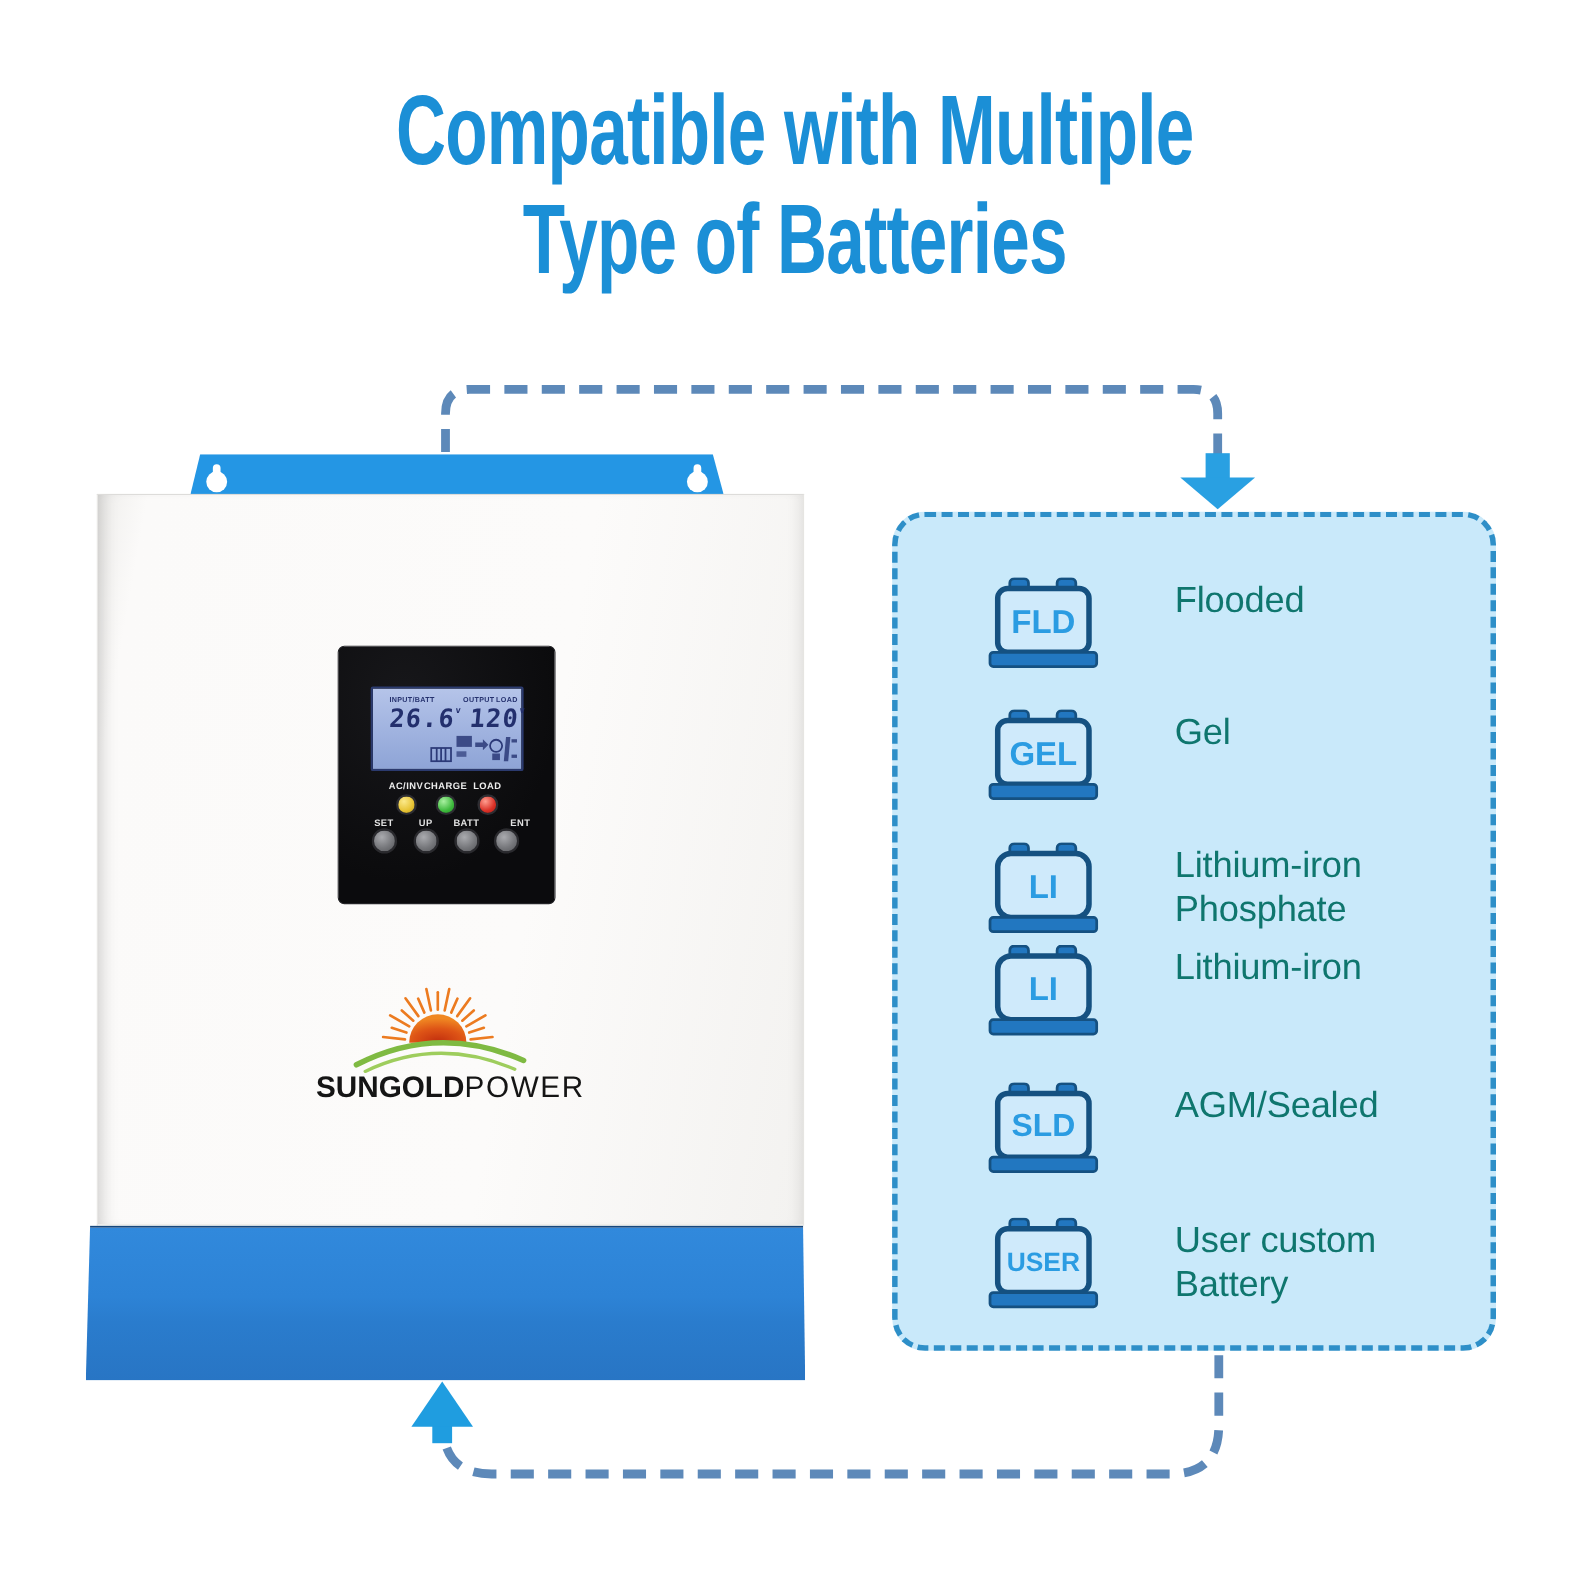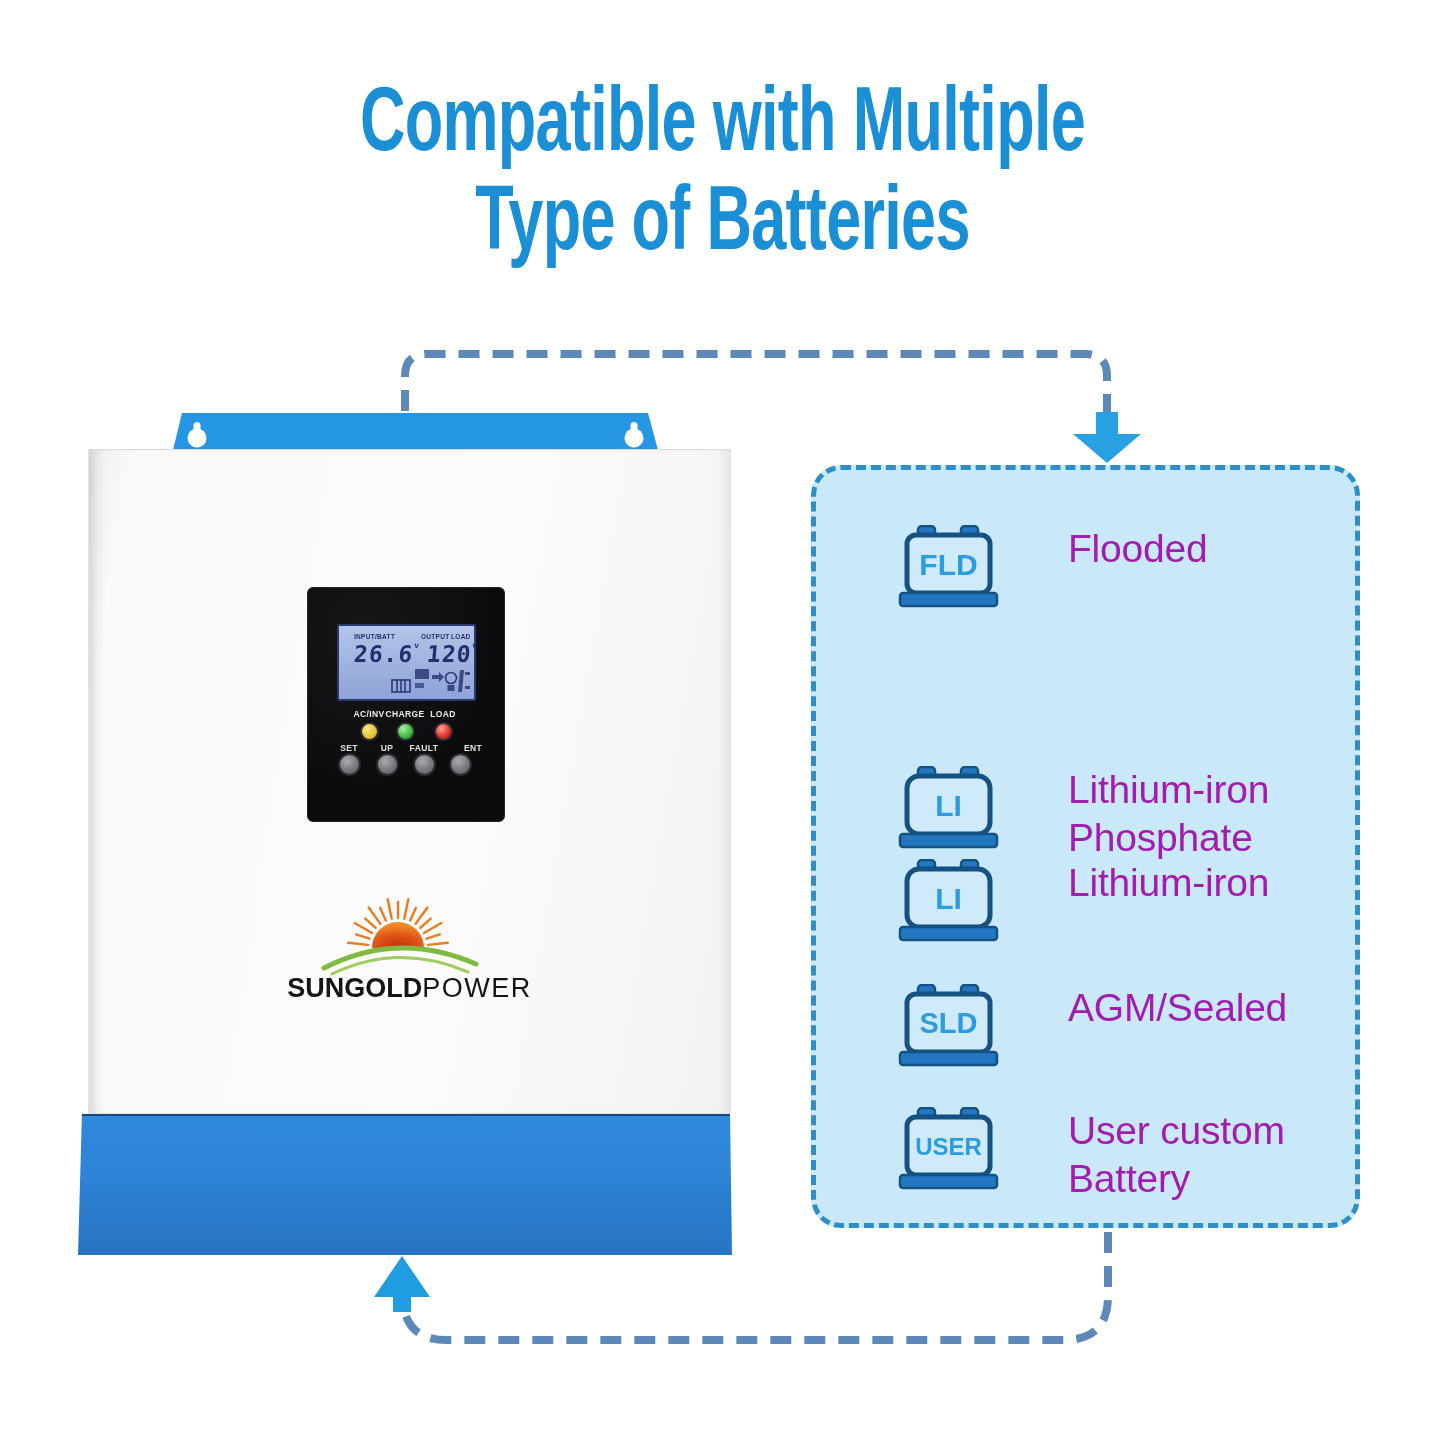--- a/index.html
+++ b/index.html
@@ -50,21 +50,21 @@
   .sun-svg{position:absolute;left:318px;top:884px;}
   .brand{position:absolute;left:88px;top:973px;width:643px;text-align:center;
          font-size:27px;color:#151515;letter-spacing:.5px;}
   .brand .b1{font-weight:bold;letter-spacing:0;}
   .brand .b2{font-weight:normal;letter-spacing:1.5px;}
 
   
   .bat-panel{position:absolute;left:811px;top:465px;width:549px;height:763px;
              background:#c9e9fa;border:5px dashed #2e8fc8;border-radius:30px;box-sizing:border-box;}
   .bat-row{position:absolute;left:82px;display:flex;align-items:flex-start;gap:69px;height:84px;}
-  .bat-row .lbl{width:255px;font-size:39px;color:#a21caf;line-height:1.22;letter-spacing:-.2px;}
+  .bat-row .lbl{width:255px;font-size:33px;color:#0f766e;line-height:1.22;letter-spacing:-.2px;}
   .code-txt{font-family:"Liberation Sans",sans-serif;font-weight:bold;fill:#2b9ce2;}
 
   
   .overlay{position:absolute;left:0;top:0;pointer-events:none;}
 </style>
 </head>
 <body>
 
 <div class="stage">
 
@@ -116,21 +116,21 @@
 
     <div class="led-lab" style="left:31px;">AC/INV</div>
     <div class="led-lab" style="left:67px;">CHARGE</div>
     <div class="led-lab" style="left:105px;">LOAD</div>
     <div class="led yellow" style="left:52px;"></div>
     <div class="led green" style="left:88px;"></div>
     <div class="led red" style="left:126px;"></div>
 
     <div class="btn-lab" style="left:16px;">SET</div>
     <div class="btn-lab" style="left:54px;">UP</div>
-    <div class="btn-lab" style="left:91px;">FAULT</div>
+    <div class="btn-lab" style="left:91px;">BATT</div>
     <div class="btn-lab" style="left:140px;">ENT</div>
     <div class="pbtn" style="left:30px;"></div>
     <div class="pbtn" style="left:68px;"></div>
     <div class="pbtn" style="left:105px;"></div>
     <div class="pbtn" style="left:141px;"></div>
   </div>
 
   <svg class="sun-svg" width="165" height="95" viewBox="0 0 165 95">
     <defs>
       <radialGradient id="sg" cx="50%" cy="95%" r="80%">
@@ -174,20 +174,30 @@
       <svg width="101" height="84" viewBox="0 0 101 84">
         <rect x="20" y="1" width="17" height="12" rx="4" fill="#2277c0" stroke="#155181" stroke-width="2.5"></rect>
         <rect x="63" y="1" width="17" height="12" rx="4" fill="#2277c0" stroke="#155181" stroke-width="2.5"></rect>
         <rect x="9" y="10" width="83" height="58" rx="9" fill="#cfeafb" stroke="#155181" stroke-width="5"></rect>
         <rect x="2" y="68" width="97" height="13" rx="3" fill="#2277c0" stroke="#155181" stroke-width="2.5"></rect>
         <text class="code-txt" x="50.5" y="50" font-size="30" text-anchor="middle">FLD</text>
       </svg>
       <div class="lbl">Flooded</div>
     </div>
 
+    <div class="bat-row" style="top:175px;">
+      <svg width="101" height="84" viewBox="0 0 101 84">
+        <rect x="20" y="1" width="17" height="12" rx="4" fill="#2277c0" stroke="#155181" stroke-width="2.5"></rect>
+        <rect x="63" y="1" width="17" height="12" rx="4" fill="#2277c0" stroke="#155181" stroke-width="2.5"></rect>
+        <rect x="9" y="10" width="83" height="58" rx="9" fill="#cfeafb" stroke="#155181" stroke-width="5"></rect>
+        <rect x="2" y="68" width="97" height="13" rx="3" fill="#2277c0" stroke="#155181" stroke-width="2.5"></rect>
+        <text class="code-txt" x="50.5" y="50" font-size="30" text-anchor="middle">GEL</text>
+      </svg>
+      <div class="lbl">Gel</div>
+    </div>
 
     <div class="bat-row" style="top:296px;">
       <svg width="101" height="84" viewBox="0 0 101 84">
         <rect x="20" y="1" width="17" height="12" rx="4" fill="#2277c0" stroke="#155181" stroke-width="2.5"></rect>
         <rect x="63" y="1" width="17" height="12" rx="4" fill="#2277c0" stroke="#155181" stroke-width="2.5"></rect>
         <rect x="9" y="10" width="83" height="58" rx="12" fill="#cfeafb" stroke="#155181" stroke-width="5"></rect>
         <rect x="2" y="68" width="97" height="13" rx="3" fill="#2277c0" stroke="#155181" stroke-width="2.5"></rect>
         <text class="code-txt" x="50.5" y="50" font-size="30" text-anchor="middle">LI</text>
       </svg>
       <div class="lbl">Lithium-iron Phosphate</div>

